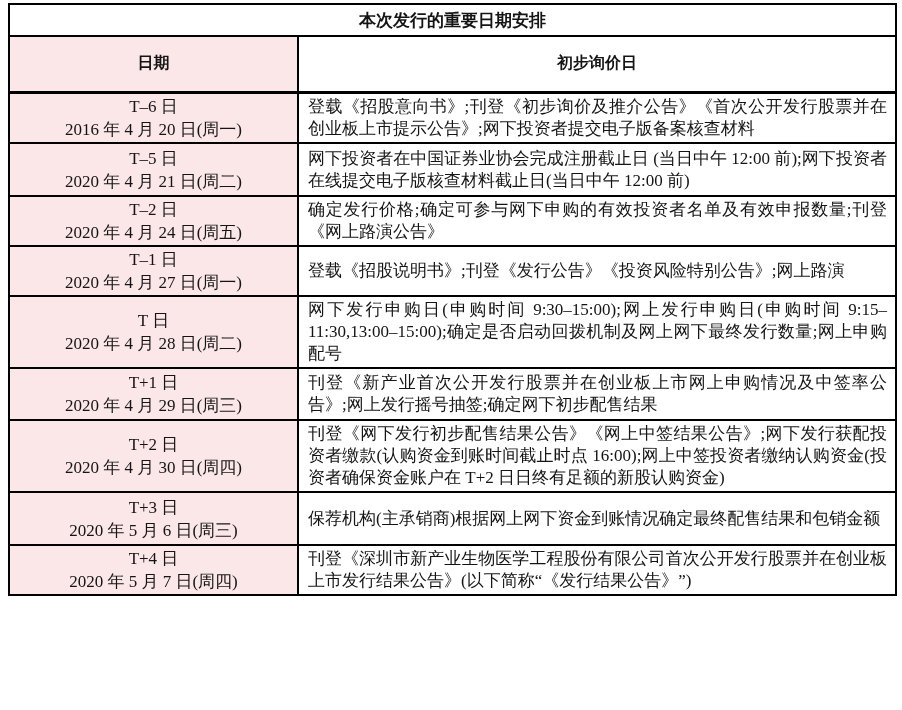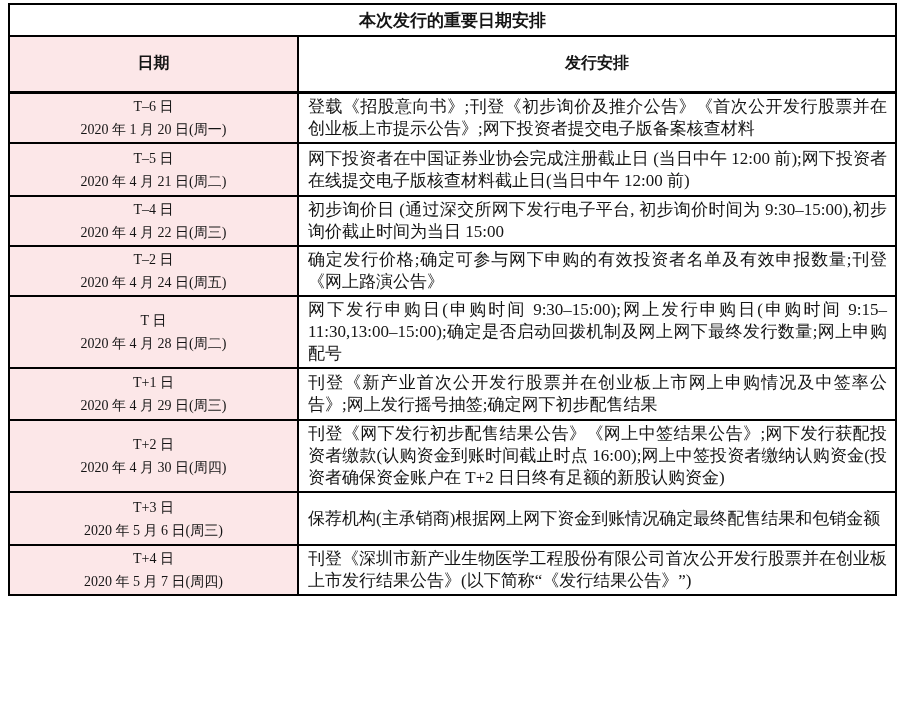--- a/index.html
+++ b/index.html
@@ -45,21 +45,21 @@
     font-weight: bold;
     font-size: 16px;
     border-bottom: 3px solid #000000;
   }
   td.date-col {
     background: #fce7e8;
   }
   td.date-cell {
     text-align: center;
     vertical-align: middle;
-    font-size: 14px;
+    font-size: 17px;
     line-height: 23px;
     padding: 1px 4px;
   }
   td.arr-cell {
     background: #ffffff;
     vertical-align: middle;
     font-size: 17px;
     line-height: 22px;
     padding: 2px 8px 2px 9px;
     text-align: justify;
@@ -75,56 +75,56 @@
     <colgroup>
       <col style="width:289px">
       <col style="width:598px">
     </colgroup>
     <tbody>
       <tr>
         <td class="title-cell" colspan="2">本次发行的重要日期安排</td>
       </tr>
       <tr class="header-row">
         <td class="date-col">日期</td>
-        <td>发行安排</td>
+        <td>初步询价日</td>
       </tr>
 
       <tr style="height:51px">
         <td class="date-col date-cell">
           <span class="t-label">T–6 日</span>
-          <span class="cal-date">2020 年 1 月 20 日(周一)</span>
+          <span class="cal-date">2016 年 4 月 20 日(周一)</span>
         </td>
         <td class="arr-cell">登载《招股意向书》;刊登《初步询价及推介公告》《首次公开发行股票并在创业板上市提示公告》;网下投资者提交电子版备案核查材料</td>
       </tr>
 
       <tr style="height:53px">
         <td class="date-col date-cell">
           <span class="t-label">T–5 日</span>
           <span class="cal-date">2020 年 4 月 21 日(周二)</span>
         </td>
         <td class="arr-cell">网下投资者在中国证券业协会完成注册截止日 (当日中午 12:00 前);网下投资者在线提交电子版核查材料截止日(当日中午 12:00 前)</td>
       </tr>
 
-      <tr style="height:48px">
-        <td class="date-col date-cell">
-          <span class="t-label">T–4 日</span>
-          <span class="cal-date">2020 年 4 月 22 日(周三)</span>
-        </td>
-        <td class="arr-cell">初步询价日 (通过深交所网下发行电子平台, 初步询价时间为 9:30–15:00),初步询价截止时间为当日 15:00</td>
-      </tr>
 
 
       <tr style="height:48px">
         <td class="date-col date-cell">
           <span class="t-label">T–2 日</span>
           <span class="cal-date">2020 年 4 月 24 日(周五)</span>
         </td>
         <td class="arr-cell">确定发行价格;确定可参与网下申购的有效投资者名单及有效申报数量;刊登《网上路演公告》</td>
       </tr>
 
+      <tr style="height:49px">
+        <td class="date-col date-cell">
+          <span class="t-label">T–1 日</span>
+          <span class="cal-date">2020 年 4 月 27 日(周一)</span>
+        </td>
+        <td class="arr-cell">登载《招股说明书》;刊登《发行公告》《投资风险特别公告》;网上路演</td>
+      </tr>
 
       <tr style="height:46px">
         <td class="date-col date-cell">
           <span class="t-label">T 日</span>
           <span class="cal-date">2020 年 4 月 28 日(周二)</span>
         </td>
         <td class="arr-cell">网下发行申购日(申购时间 9:30–15:00);网上发行申购日(申购时间 9:15–11:30,13:00–15:00);确定是否启动回拨机制及网上网下最终发行数量;网上申购配号</td>
       </tr>
 
       <tr style="height:52px">

